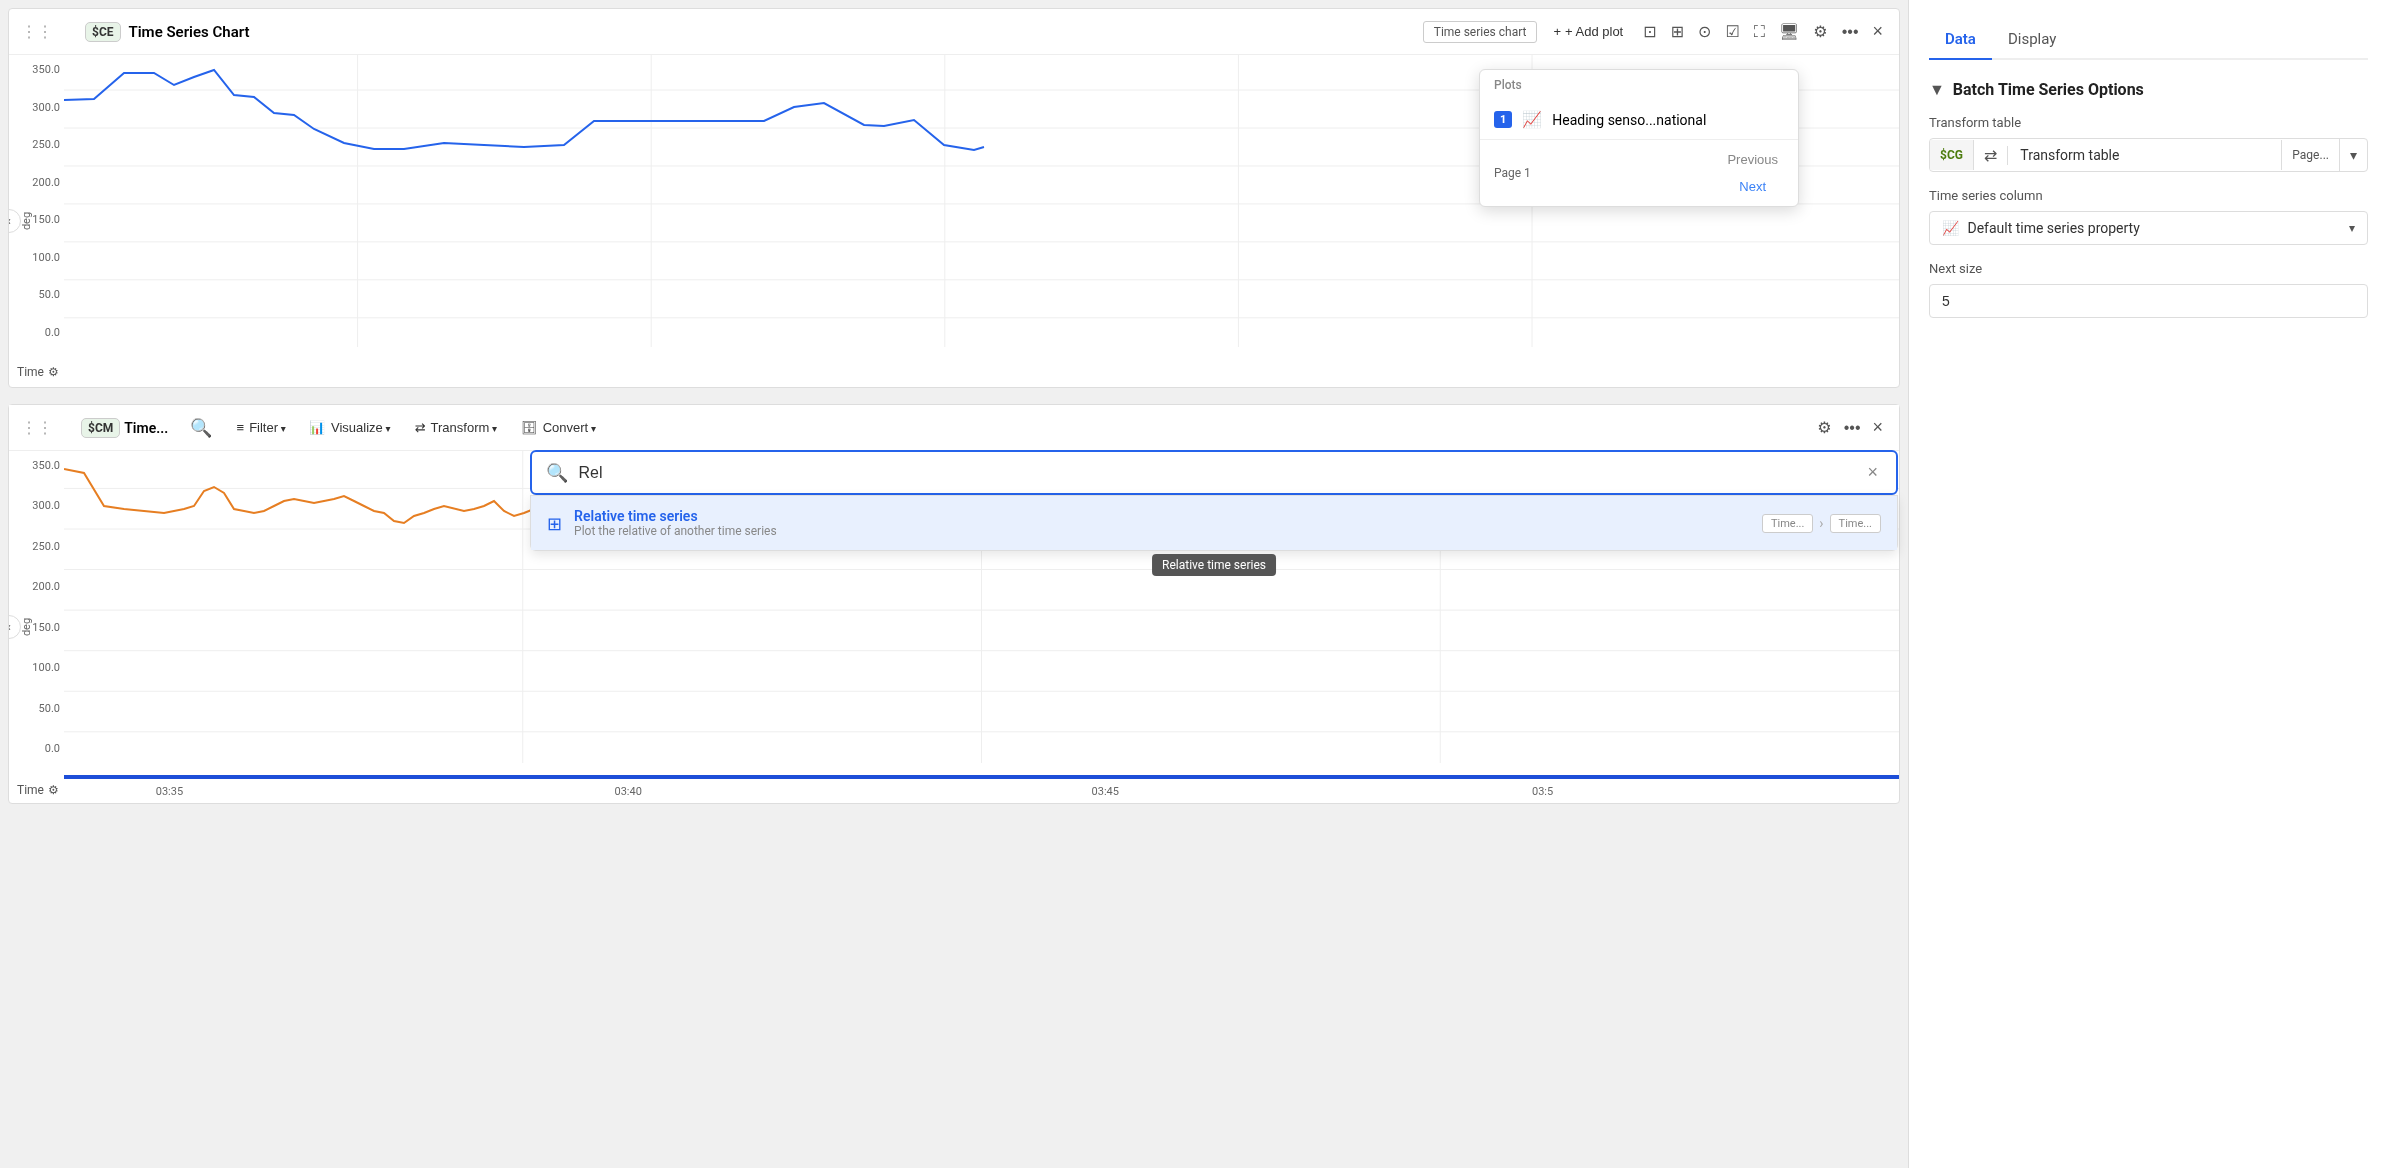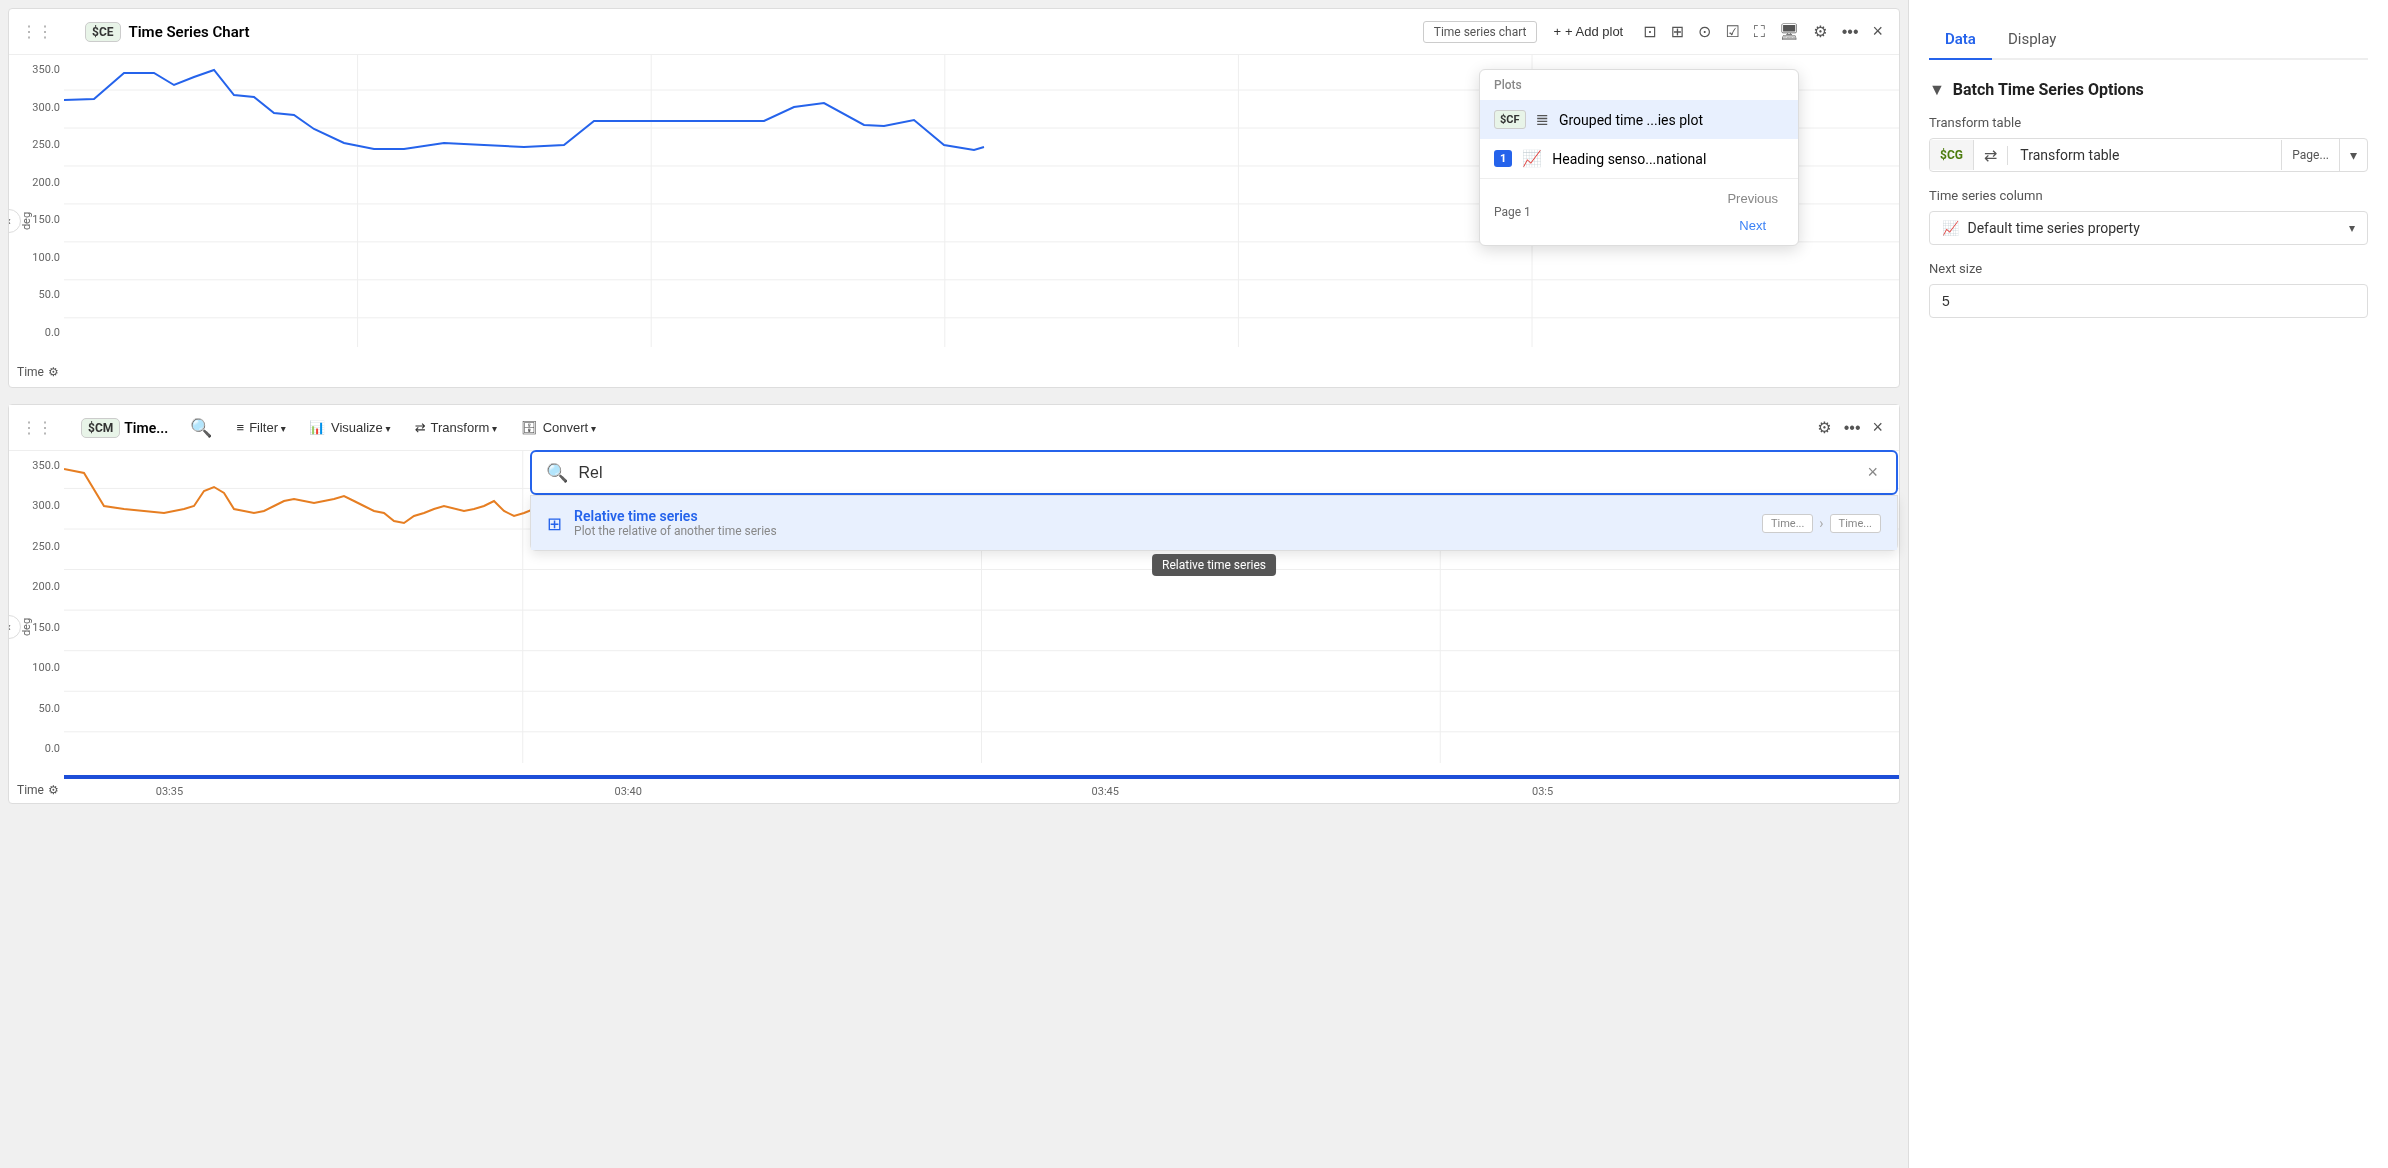--- a/index.html
+++ b/index.html
@@ -581,25 +581,20 @@
     </div>
 
     <div style="position:absolute; bottom:8px; left:8px; display:flex; align-items:center; gap:4px; font-size:12px; color:#555;">
       <span>Time</span>
       <span>⚙</span>
     </div>
 
     <div class="plots-dropdown">
       <div class="plots-header">Plots</div>
 
-      <div class="plot-item selected">
-        <span class="plot-badge">$CF</span>
-        <span style="font-size:16px; color:#555;">≣</span>
-        <span>Grouped time ...ies plot</span>
-      </div>
 
       <div class="plot-item">
         <span class="plot-badge-blue">1</span>
         <span style="font-size:16px; color:#555;">📈</span>
         <span>Heading senso...national</span>
       </div>
 
       <div class="plots-footer">
         <span>Page 1</span>
         <div style="display:flex; gap:8px;flex-direction:column;">

